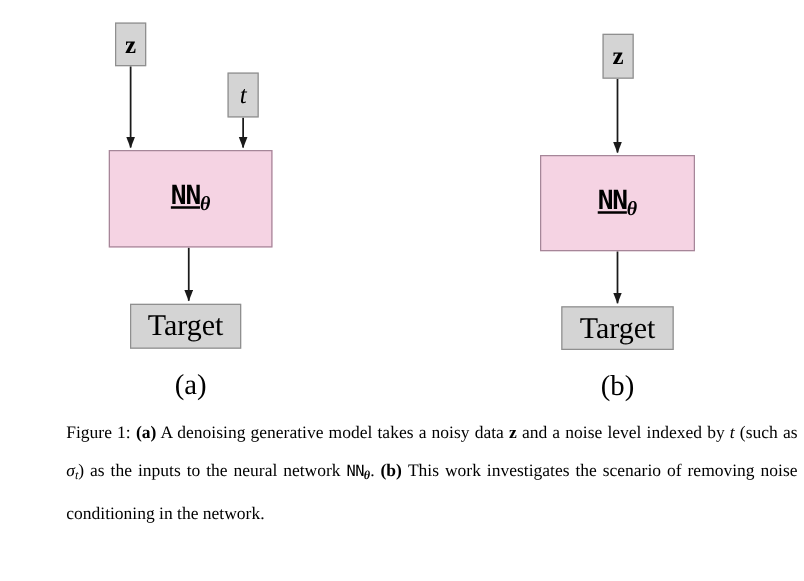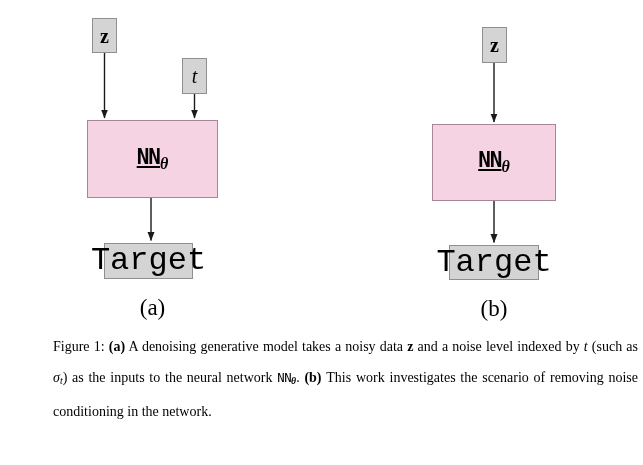--- a/index.html
+++ b/index.html
@@ -61,23 +61,22 @@
   }
   .nn-sub {
     font-family: "Liberation Serif", serif;
     font-style: italic;
     font-weight: bold;
     font-size: 16px;
     vertical-align: -5px;
     letter-spacing: 0;
   }
   .target-label {
-    font-size: 32px;
+    font-size: 24px;
     line-height: 1;
-    font-family: Liberation Mono, monospace;
   }
   .panel-label {
     position: absolute;
     text-align: center;
     font-size: 23px;
     line-height: 1;
   }
   .caption {
     position: absolute;
     left: 53px;

